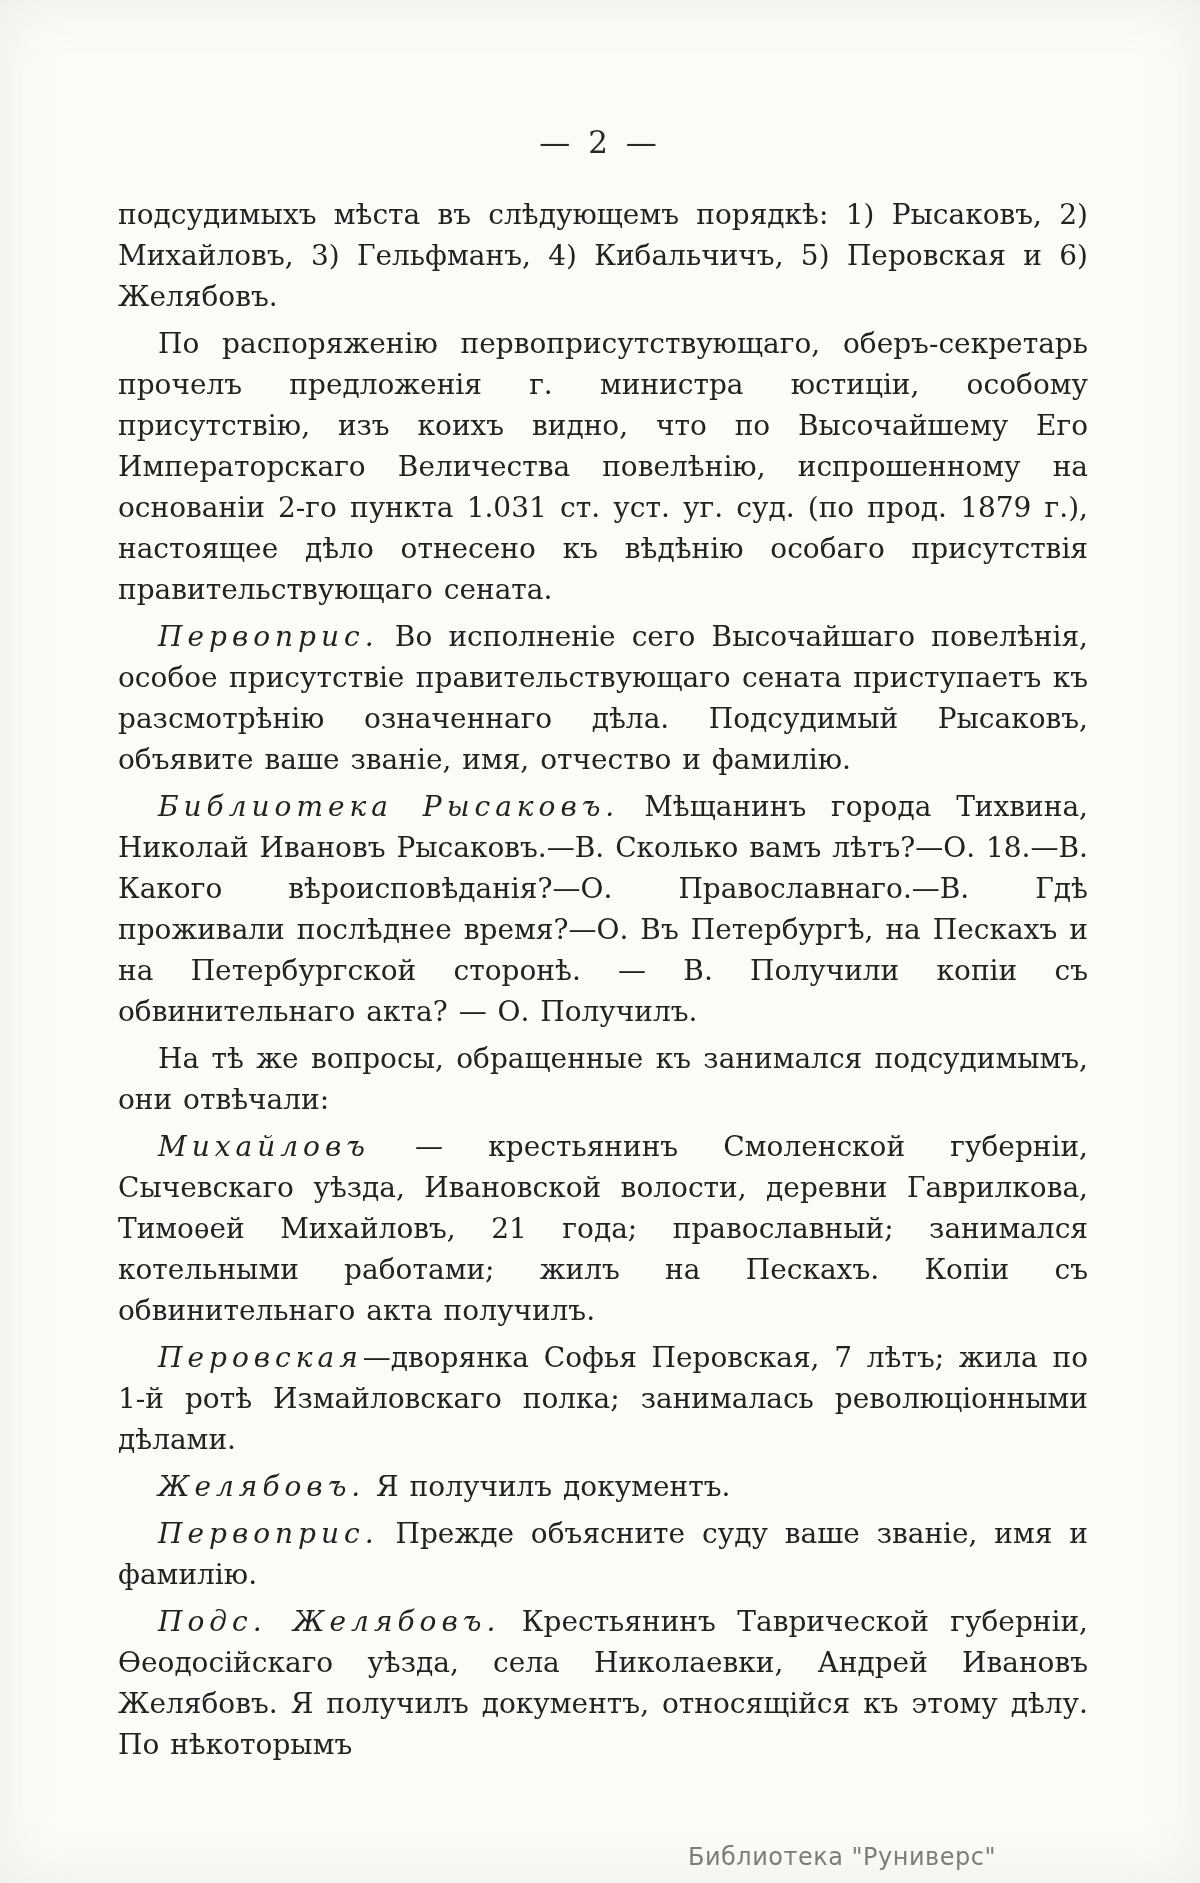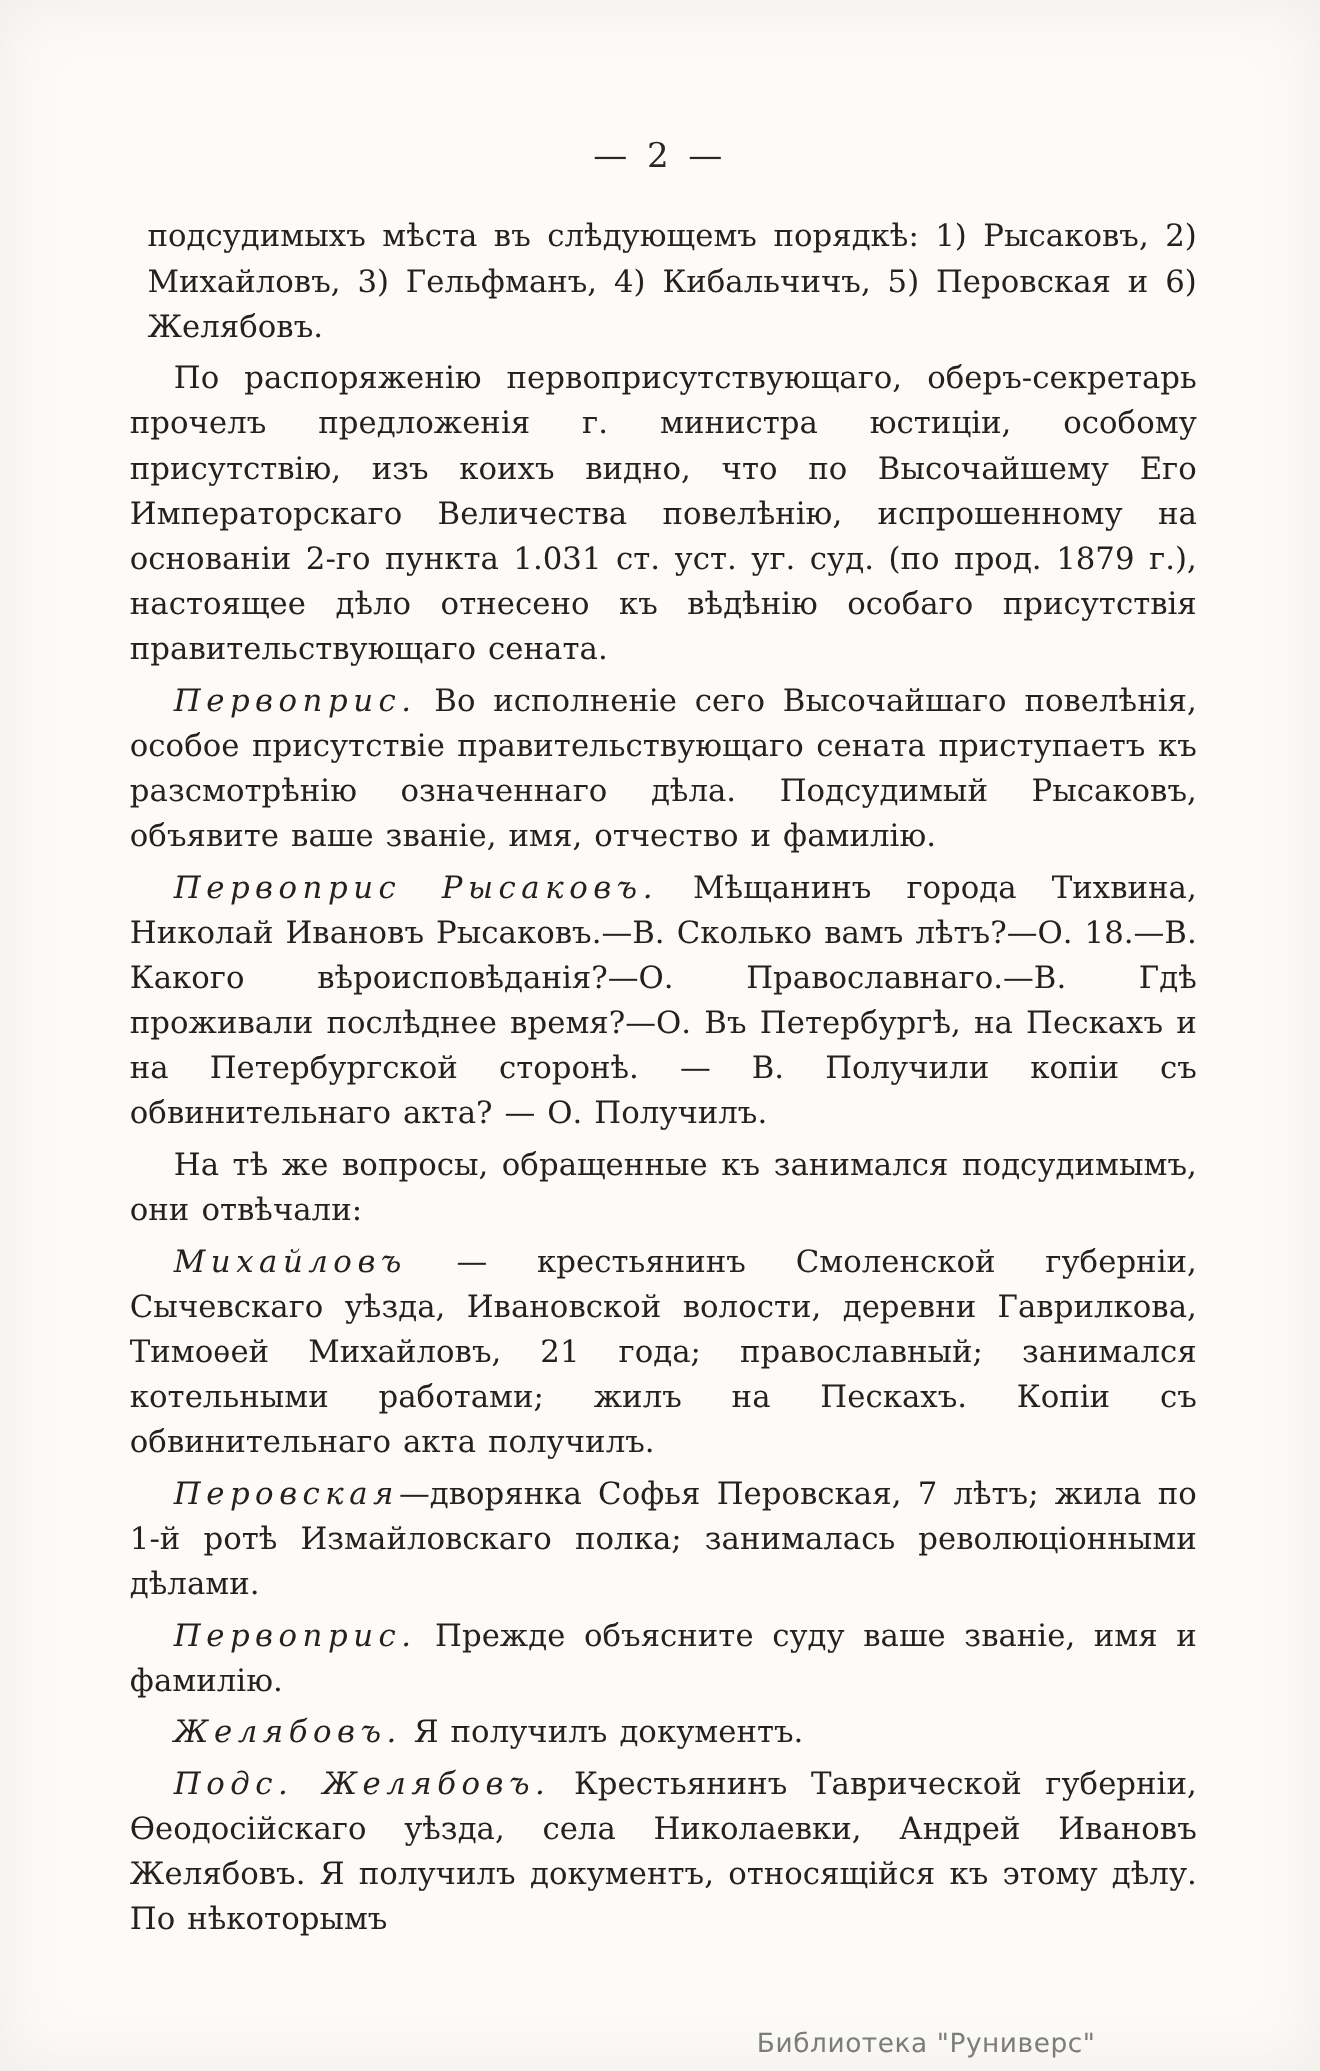--- a/index.html
+++ b/index.html
@@ -37,21 +37,20 @@
     line-height: 41px;
     text-align: justify;
     word-spacing: 2px;
   }
   .para {
     margin: 0 0 6px 0;
     text-indent: 40px;
   }
   .para.no-indent {
     text-indent: 0;
-    margin-left: 16px;
   }
   .speaker {
     letter-spacing: 5px;
     white-space: normal;
     font-style: italic;
   }
   .watermark {
     position: absolute;
     left: 688px;
     bottom: 12px;
@@ -69,33 +68,33 @@
   <div class="page-number">— 2 —</div>
 
   <div class="text-block">
 
     <p class="para no-indent"><span>подсудимыхъ мѣста въ слѣдующемъ порядкѣ: 1) Рысаковъ, 2) Михайловъ, 3) Гельфманъ, 4) Кибальчичъ, 5) Перовская и 6) Желябовъ.</span></p>
 
     <p class="para"><span>По распоряженію первоприсутствующаго, оберъ-секретарь прочелъ предложенія г. министра юстиціи, особому присутствію, изъ коихъ видно, что по Высочайшему Его Императорскаго Величества повелѣнію, испрошенному на основаніи 2-го пункта 1.031 ст. уст. уг. суд. (по прод. 1879 г.), настоящее дѣло отнесено къ вѣдѣнію особаго присутствія правительствующаго сената.</span></p>
 
     <p class="para"><span class="speaker">Первоприс.</span><span> Во исполненіе сего Высочайшаго повелѣнія, особое присутствіе правительствующаго сената приступаетъ къ разсмотрѣнію означеннаго дѣла. Подсудимый Рысаковъ, объявите ваше званіе, имя, отчество и фамилію.</span></p>
 
-    <p class="para"><span class="speaker">Первоприс Рысаковъ.</span><span> Мѣщанинъ города Тихвина, Николай Ивановъ Рысаковъ.—В. Сколько вамъ лѣтъ?—О. 18.—В. Какого вѣроисповѣданія?—О. Православнаго.—В. Гдѣ проживали послѣднее время?—О. Въ Петербургѣ, на Пескахъ и на Петербургской сторонѣ. — В. Получили копіи съ обвинительнаго акта? — О. Получилъ.</span></p>
+    <p class="para"><span class="speaker">Библиотека Рысаковъ.</span><span> Мѣщанинъ города Тихвина, Николай Ивановъ Рысаковъ.—В. Сколько вамъ лѣтъ?—О. 18.—В. Какого вѣроисповѣданія?—О. Православнаго.—В. Гдѣ проживали послѣднее время?—О. Въ Петербургѣ, на Пескахъ и на Петербургской сторонѣ. — В. Получили копіи съ обвинительнаго акта? — О. Получилъ.</span></p>
 
     <p class="para"><span>На тѣ же вопросы, обращенные къ занимался подсудимымъ, они отвѣчали:</span></p>
 
     <p class="para"><span class="speaker">Михайловъ</span><span> — крестьянинъ Смоленской губерніи, Сычевскаго уѣзда, Ивановской волости, деревни Гаврилкова, Тимоѳей Михайловъ, 21 года; православный; занимался котельными работами; жилъ на Пескахъ. Копіи съ обвинительнаго акта получилъ.</span></p>
 
 
 
     <p class="para"><span class="speaker">Перовская</span><span>—дворянка Софья Перовская, 7 лѣтъ; жила по 1-й ротѣ Измайловскаго полка; занималась революціонными дѣлами.</span></p>
 
+    <p class="para"><span class="speaker">Желябовъ.</span><span> Я получилъ документъ.</span></p>
+
     <p class="para"><span class="speaker">Первоприс.</span><span> Прежде объясните суду ваше званіе, имя и фамилію.</span></p>
-
-    <p class="para"><span class="speaker">Желябовъ.</span><span> Я получилъ документъ.</span></p>
 
     <p class="para"><span class="speaker">Подс. Желябовъ.</span><span> Крестьянинъ Таврической губерніи, Ѳеодосійскаго уѣзда, села Николаевки, Андрей Ивановъ Желябовъ. Я получилъ документъ, относящійся къ этому дѣлу. По нѣкоторымъ</span></p>
 
   </div>
 
   <div class="watermark">Библиотека "Руниверс"</div>
 
 </div>
 
 </body></html>

